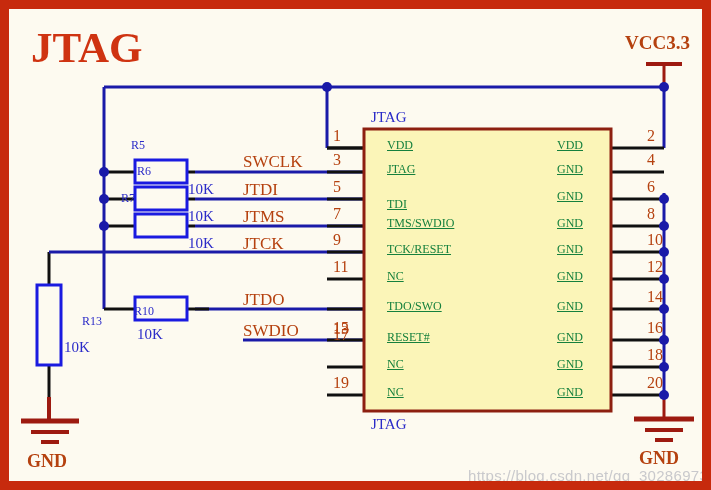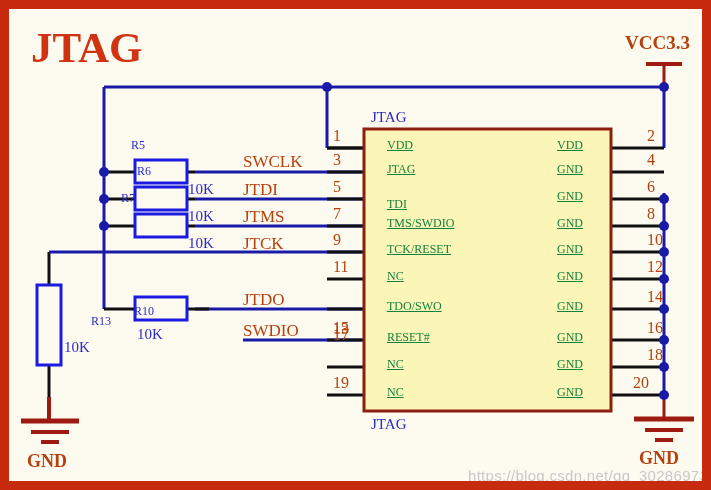--- a/index.html
+++ b/index.html
@@ -167,21 +167,21 @@
 
   <div class="lbl pwr" style="left:616px;top:24px;">VCC3.3</div>
 
   <div class="lbl gndlbl" style="left:18px;top:443px;">GND</div>
   <div class="lbl gndlbl" style="left:630px;top:440px;">GND</div>
 
   <div class="lbl refdes" style="left:122px;top:130px;">R5</div>
   <div class="lbl refdes" style="left:128px;top:156px;">R6</div>
   <div class="lbl refdes" style="left:112px;top:183px;">R7</div>
   <div class="lbl refdes" style="left:125px;top:271px;margin-top:25px;">R10</div>
-  <div class="lbl refdes" style="left:70px;top:306px;padding-left:12px;">R13</div>
+  <div class="lbl refdes" style="left:61px;top:306px;padding-left:12px;">R13</div>
 
   <div class="lbl val" style="left:179px;top:173px;">10K</div>
   <div class="lbl val" style="left:179px;top:200px;">10K</div>
   <div class="lbl val" style="left:179px;top:227px;">10K</div>
   <div class="lbl val" style="left:128px;top:318px;">10K</div>
   <div class="lbl val" style="left:55px;top:331px;">10K</div>
 
   <div class="lbl net" style="left:234px;top:144px;">SWCLK</div>
   <div class="lbl net" style="left:234px;top:172px;text-align:center;">JTDI</div>
   <div class="lbl net" style="left:234px;top:199px;">JTMS</div>
@@ -224,19 +224,19 @@
       <div class="lbl pinnum" style="left: 324px; top: 311px;">15</div>
       <div class="lbl pinname" style="left: 378px; top: 322px;">RESET#</div>
       <div class="lbl pinnum" style="left: 638px; top: 311px;">16</div>
       <div class="lbl pinname" style="left: 548px; top: 322px;">GND</div>
       <div class="lbl pinnum" style="left: 324px; top: 318px;">17</div>
       <div class="lbl pinname" style="left: 378px; top: 349px;">NC</div>
       <div class="lbl pinnum" style="left: 638px; top: 338px;">18</div>
       <div class="lbl pinname" style="left: 548px; top: 349px;">GND</div>
       <div class="lbl pinnum" style="left: 324px; top: 366px;">19</div>
       <div class="lbl pinname" style="left: 378px; top: 377px;">NC</div>
-      <div class="lbl pinnum" style="left: 624px; top: 366px; text-align: center;">20</div>
+      <div class="lbl pinnum" style="left: 638px; top: 366px; text-align: center;">20</div>
       <div class="lbl pinname" style="left: 548px; top: 377px;">GND</div>
     </div>
 
   <div class="wm">https://blog.csdn.net/qq_30286973</div>
 
 </div>
 
 </body></html>

